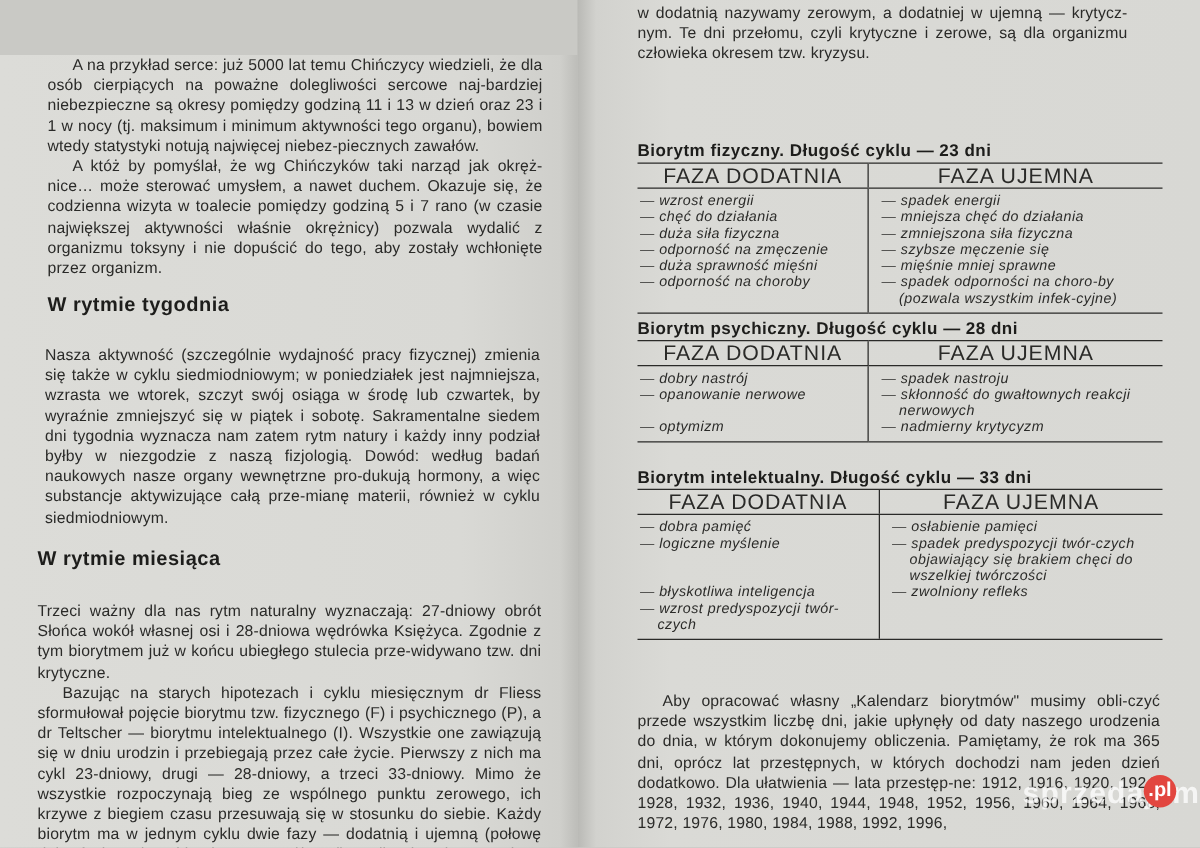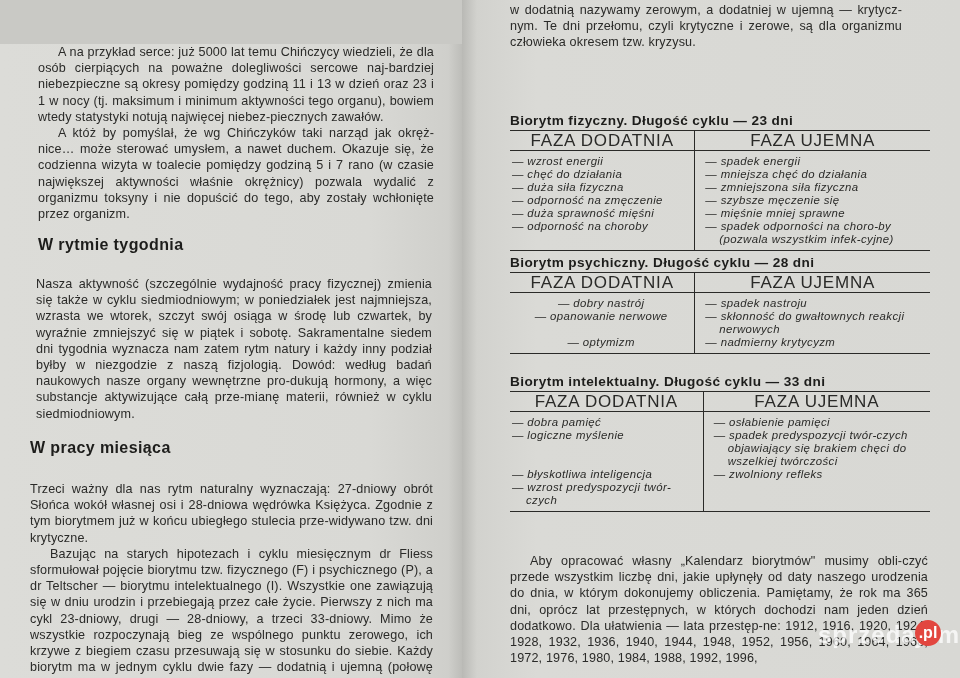--- a/index.html
+++ b/index.html
@@ -80,21 +80,21 @@
   <div class="block b1">
     <p class="indent">A na przykład serce: już 5000 lat temu Chińczycy wiedzieli, że dla osób cierpiących na poważne dolegliwości sercowe naj-bardziej niebezpieczne są okresy pomiędzy godziną 11 i 13 w dzień oraz 23 i 1 w nocy (tj. maksimum i minimum aktywności tego organu), bowiem wtedy statystyki notują najwięcej niebez-piecznych zawałów.</p>
     <p class="indent">A któż by pomyślał, że wg Chińczyków taki narząd jak okręż-nice… może sterować umysłem, a nawet duchem. Okazuje się, że codzienna wizyta w toalecie pomiędzy godziną 5 i 7 rano (w czasie największej aktywności właśnie okrężnicy) pozwala wydalić z organizmu toksyny i nie dopuścić do tego, aby zostały wchłonięte przez organizm.</p>
   </div>
 
   <h2 class="h-tyg">W rytmie tygodnia</h2>
   <div class="block b2">
     <p>Nasza aktywność (szczególnie wydajność pracy fizycznej) zmienia się także w cyklu siedmiodniowym; w poniedziałek jest najmniejsza, wzrasta we wtorek, szczyt swój osiąga w środę lub czwartek, by wyraźnie zmniejszyć się w piątek i sobotę. Sakramentalne siedem dni tygodnia wyznacza nam zatem rytm natury i każdy inny podział byłby w niezgodzie z naszą fizjologią. Dowód: według badań naukowych nasze organy wewnętrzne pro-dukują hormony, a więc substancje aktywizujące całą prze-mianę materii, również w cyklu siedmiodniowym.</p>
   </div>
 
-  <h2 class="h-mies">W pracy miesiąca</h2>
+  <h2 class="h-mies">W rytmie miesiąca</h2>
   <div class="block b3">
     <p>Trzeci ważny dla nas rytm naturalny wyznaczają: 27-dniowy obrót Słońca wokół własnej osi i 28-dniowa wędrówka Księżyca. Zgodnie z tym biorytmem już w końcu ubiegłego stulecia prze-widywano tzw. dni krytyczne.</p>
     <p class="indent">Bazując na starych hipotezach i cyklu miesięcznym dr Fliess sformułował pojęcie biorytmu tzw. fizycznego (F) i psychicznego (P), a dr Teltscher — biorytmu intelektualnego (I). Wszystkie one zawiązują się w dniu urodzin i przebiegają przez całe życie. Pierwszy z nich ma cykl 23-dniowy, drugi — 28-dniowy, a trzeci 33-dniowy. Mimo że wszystkie rozpoczynają bieg ze wspólnego punktu zerowego, ich krzywe z biegiem czasu przesuwają się w stosunku do siebie. Każdy biorytm ma w jednym cyklu dwie fazy — dodatnią i ujemną (połowę dni w fazie wyżowej i połowę — w niżowej), czyli wskazujące na okres wzmożonej i zmniejszo-nej aktywności każdego człowieka. Dzień przejścia fazy ujemnej</p>
   </div>
 </div>
 
 <div class="page page-right">
   <div class="block r1" style="top:2px;">
     <p>w dodatnią nazywamy zerowym, a dodatniej w ujemną — krytycz-nym. Te dni przełomu, czyli krytyczne i zerowe, są dla organizmu człowieka okresem tzw. kryzysu.</p>
   </div>
@@ -131,21 +131,21 @@
 
   <div class="bio" style="top:255px;">
     <div class="bio-title">Biorytm psychiczny. Długość cyklu — 28 dni</div>
     <table class="bio-table">
       <tbody>
           <tr>
         <th>FAZA DODATNIA</th>
         <th>FAZA UJEMNA</th>
       </tr>
       <tr>
-        <td style="width:44%;text-align:center;">
+        <td style="width:44%;">
           <span class="item">— dobry nastrój</span>
           <span class="item">— opanowanie nerwowe</span>
           <span class="item gap">— optymizm</span>
         </td>
         <td>
           <span class="item">— spadek nastroju</span>
           <span class="item">— skłonność do gwałtownych reakcji nerwowych</span>
           <span class="item">— nadmierny krytycyzm</span>
         </td>
       </tr>

